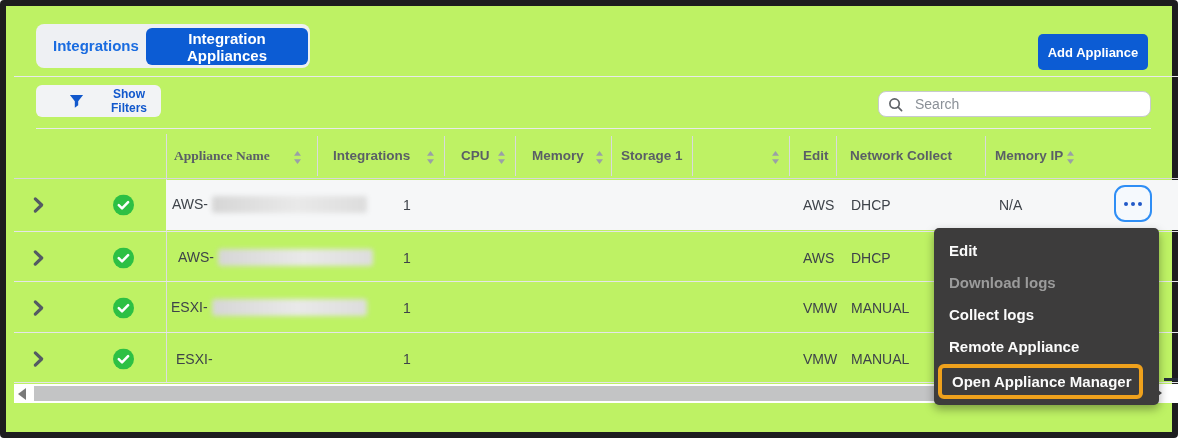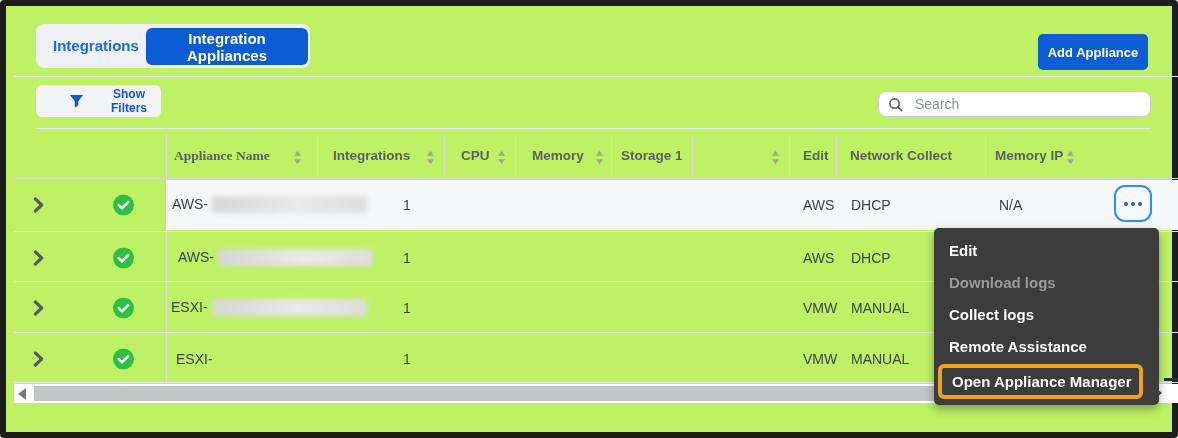--- a/index.html
+++ b/index.html
@@ -227,19 +227,19 @@
     <span class="arrow arrow-left"></span>
     <div class="sb-thumb"></div>
     <span class="arrow arrow-right"></span>
   </div>
   <div class="abs dark-tick"></div>
 
   <div class="abs menu">
     <div class="mi">Edit</div>
     <div class="mi disabled">Download logs</div>
     <div class="mi">Collect logs</div>
-    <div class="mi">Remote Assistance</div>
+    <div class="mi">Remote Appliance</div>
     <div class="mi-hl">
       <div class="mi">Open Appliance Manager</div>
     </div>
   </div>
 
 </div>
 
 </body></html>

